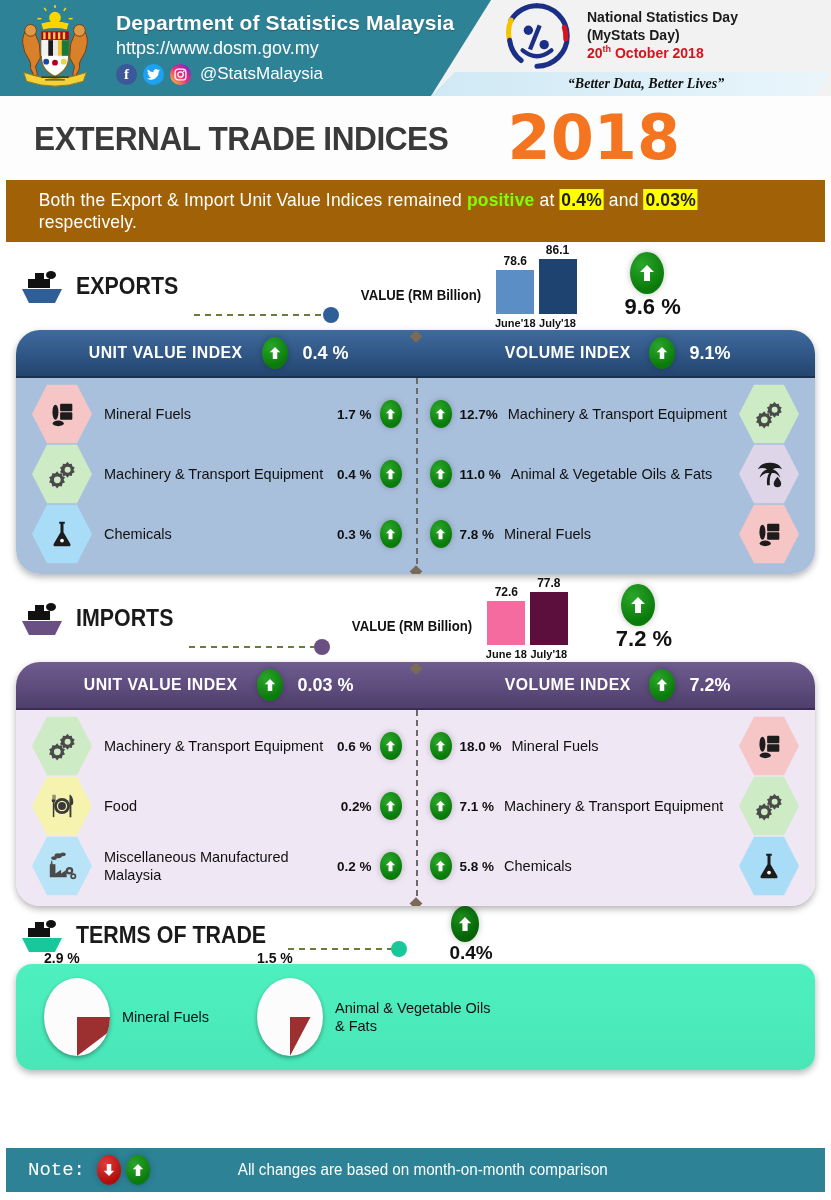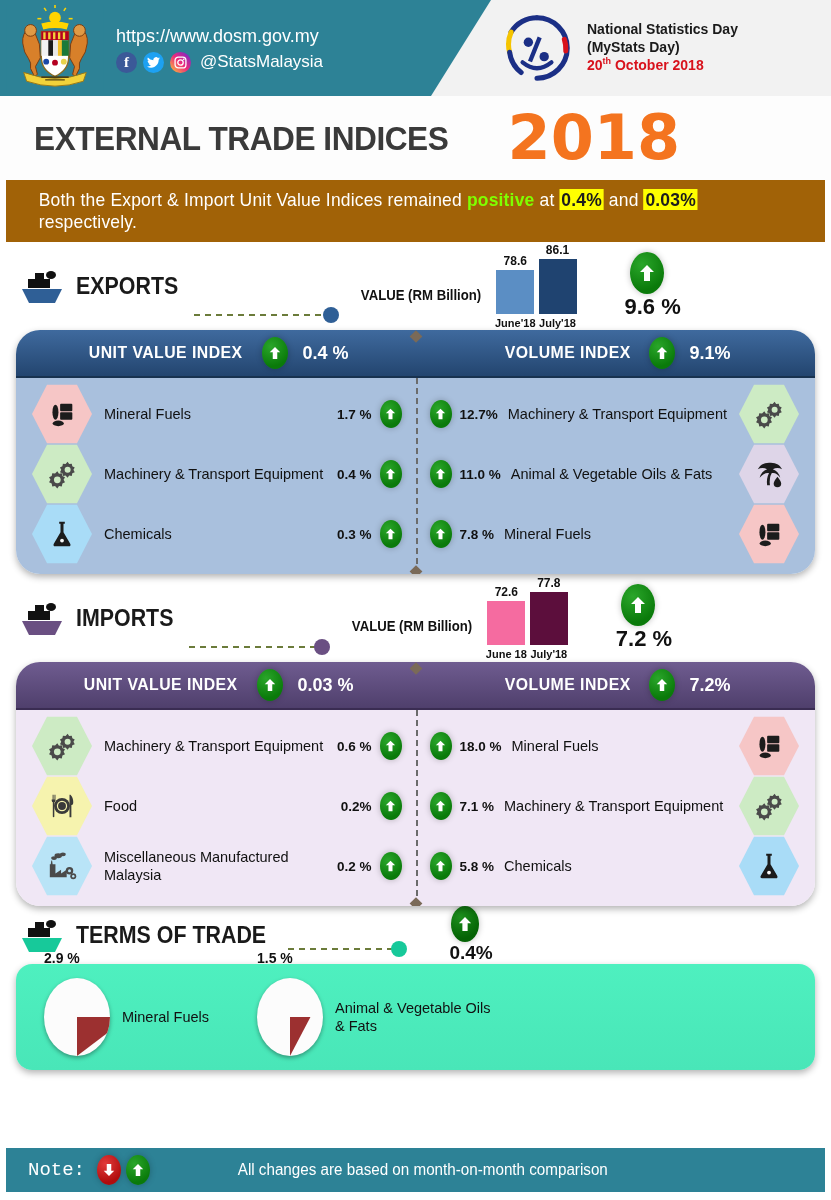--- a/index.html
+++ b/index.html
@@ -350,20 +350,21 @@
         <path d="M18 70 q32 12 64 0 l-3 9 q-29 10 -58 0 z" fill="#f2d23a" stroke="#9a7818"></path>
         <g fill="#4a3a10">
           <rect x="36" y="74" width="28" height="1.6"></rect>
           <rect x="40" y="77" width="20" height="1.2"></rect>
         </g>
       </g>
     </svg>
   </div>
 
   <div class="header-text">
+    <div class="dept-name">Department of Statistics Malaysia</div>
     <div class="dept-url">https://www.dosm.gov.my</div>
     <div class="social-row">
       <span class="sm sm-fb">f</span>
       <span class="sm sm-tw">
         <svg width="13" height="11" viewBox="0 0 24 20">
             <path fill="#fff" d="M24 2.3a9.8 9.8 0 0 1-2.8.8A4.9 4.9 0 0 0 23.3.4a9.9 9.9 0 0 1-3.1 1.2A4.9 4.9 0 0 0 11.8 6 13.9 13.9 0 0 1 1.7.9 4.9 4.9 0 0 0 3.2 7.4 4.9 4.9 0 0 1 1 6.8v.1a4.9 4.9 0 0 0 3.9 4.8 4.9 4.9 0 0 1-2.2.1 4.9 4.9 0 0 0 4.6 3.4A9.9 9.9 0 0 1 0 17.3 13.9 13.9 0 0 0 7.5 19.5c9.1 0 14-7.5 14-14v-.7A10 10 0 0 0 24 2.3z"></path>
           </svg>
       </span>
       <span class="sm sm-ig">
         <svg width="13" height="13" viewBox="0 0 24 24">
@@ -390,20 +391,23 @@
           <circle cx="60" cy="62" r="6.5"></circle>
         </g>
         <path d="M30 70 q20 16 40 0" fill="none" stroke="#1b2f86" stroke-width="6" stroke-linecap="round"></path>
       </svg>
       <div class="mystats-lines">
         <div class="ms-l1">National Statistics Day</div>
         <div class="ms-l2">(MyStats Day)</div>
         <div class="ms-date"><span>20</span><sup>th</sup><span> October 2018</span></div>
       </div>
     </div>
+    <div class="mystats-bottom">
+      <span class="ms-tagline">“Better Data, Better Lives”</span>
+    </div>
   </div>
 </div>
 
 <div class="title-band">
   <span class="title-main">EXTERNAL TRADE INDICES</span>
   <span class="title-year">2018</span>
 </div>
 
 <div class="summary-band">
   <div class="summary-text">

